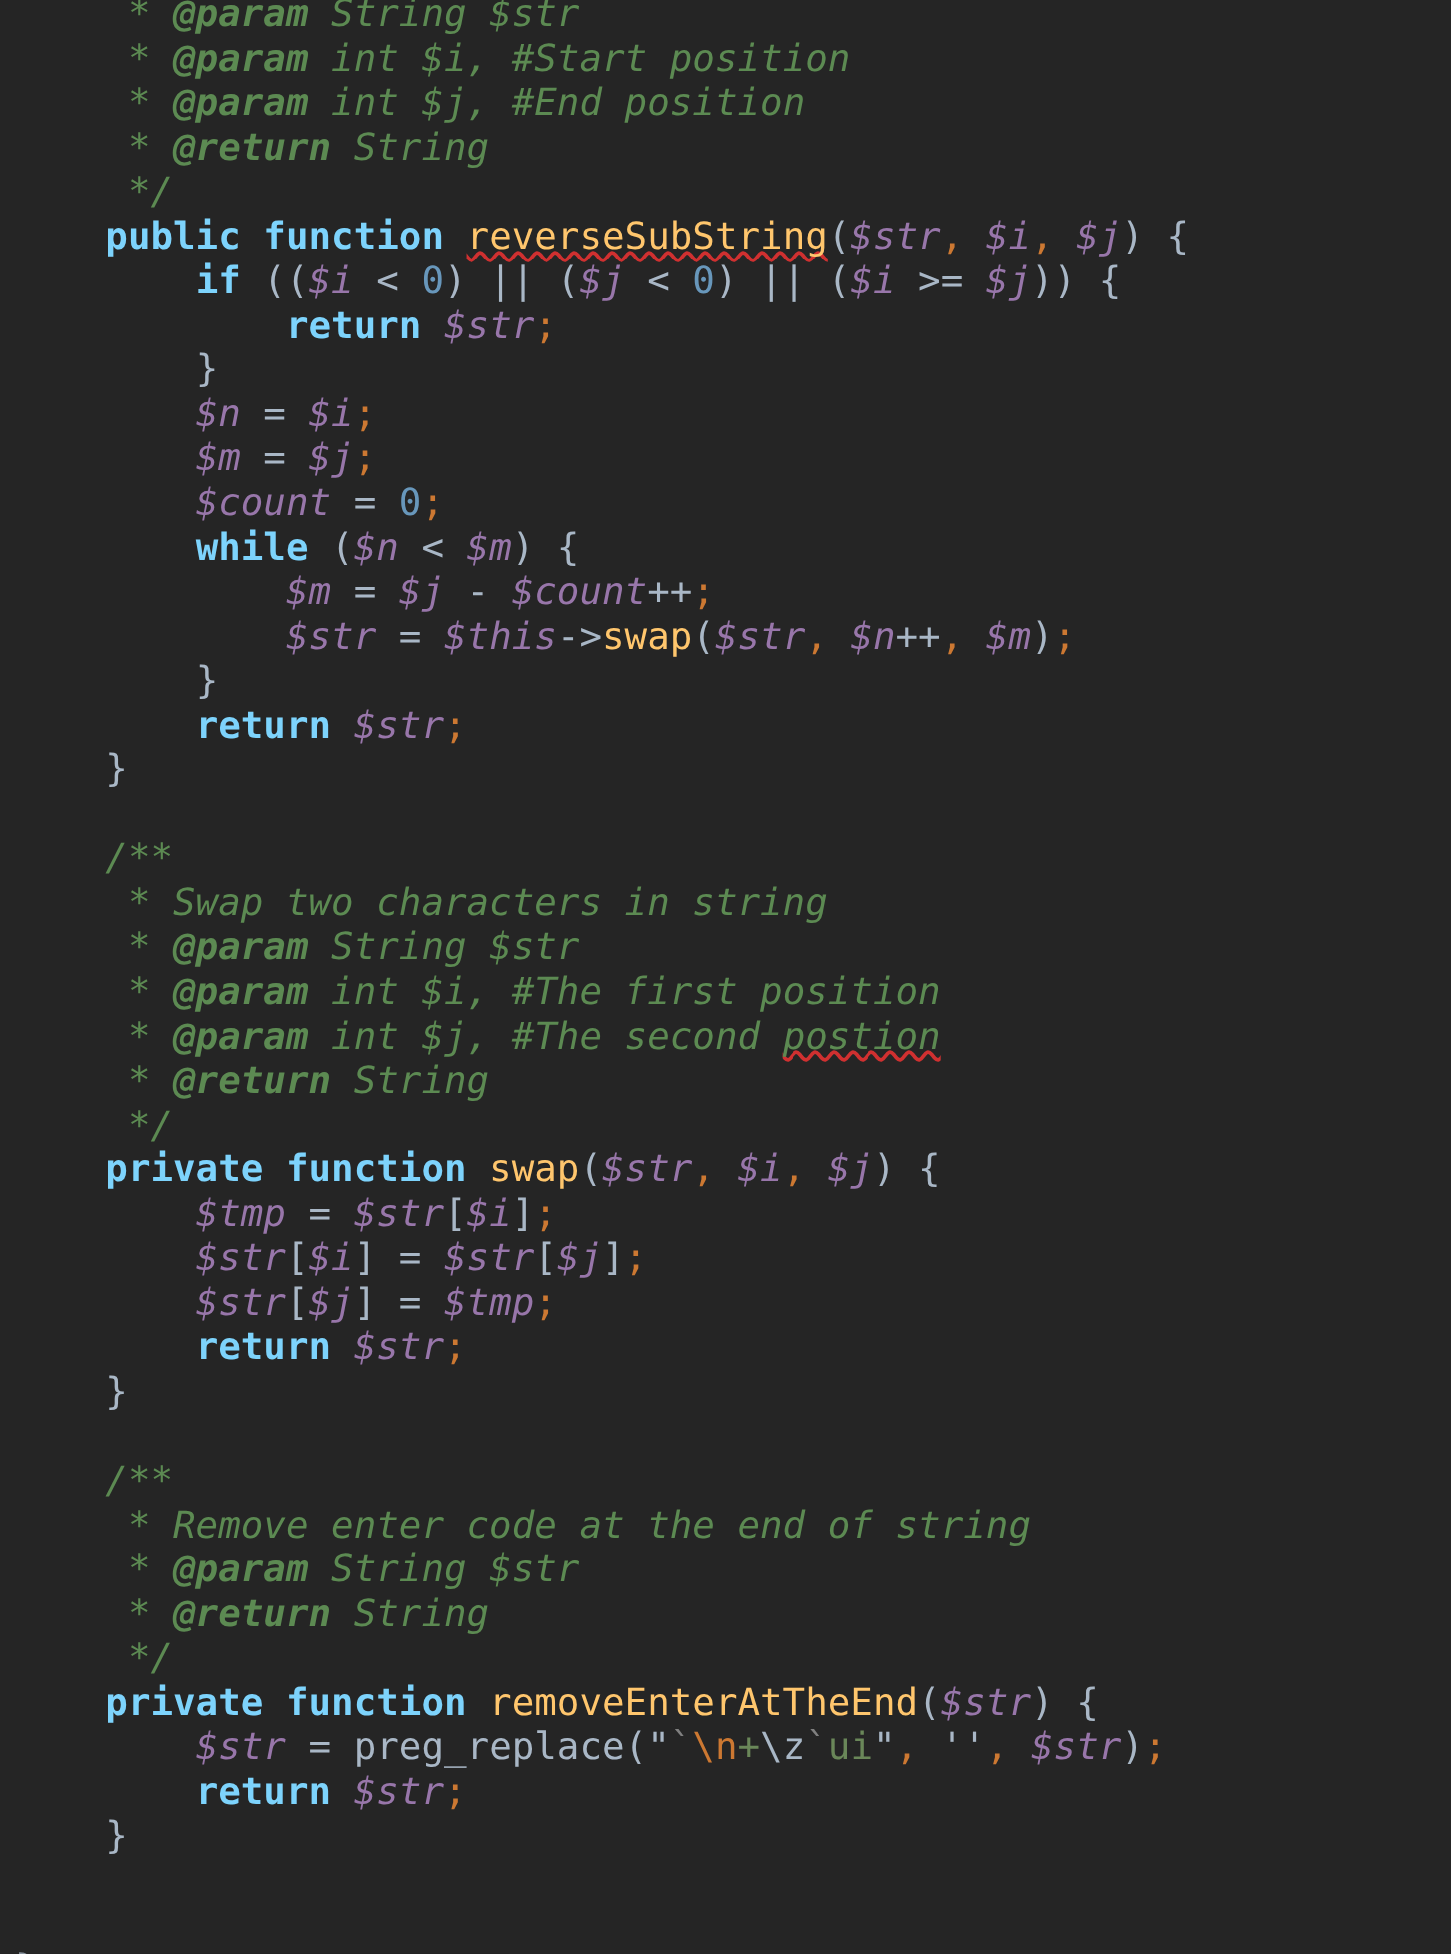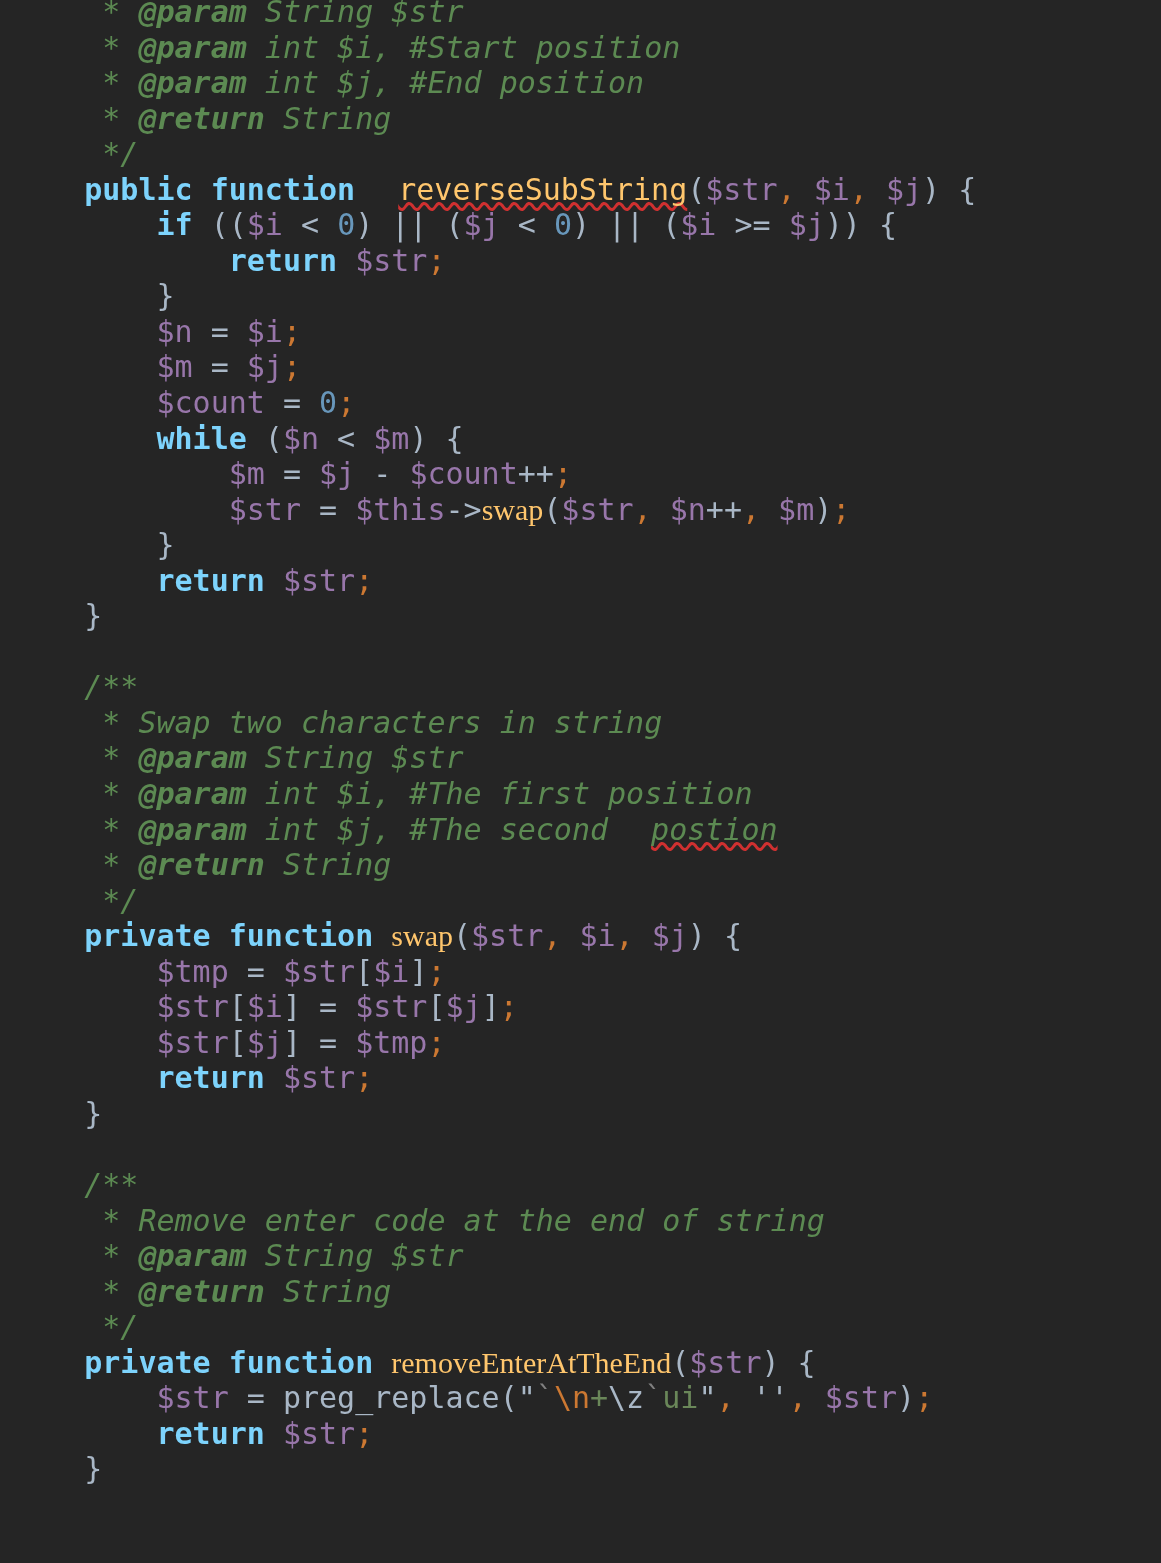--- a/index.html
+++ b/index.html
@@ -35,36 +35,35 @@
   .line {
     height: 35.55px;
     white-space: pre;
     padding-left: 12px;
     box-sizing: border-box;
   }
   
   .cmt      { color: #5c8a52; font-style: italic; }
   .cmt-tag  { color: #5c8a52; font-style: italic; font-weight: bold; }
   .kw       { color: #7dd3fc; font-weight: bold; }
-  .var      { color: #9876aa; }
+  .var      { color: #9876aa; font-style: italic; }
   .num      { color: #6897bb; }
-  .fn       { color: #ffc66d; font-family: Liberation Serif, serif; }
+  .fn       { color: #ffc66d; }
   .fn-dec   { color: #ffc66d; text-decoration: underline; }
   .plain    { color: #a9b7c6; }
   .punc     { color: #cc7832; }
   .str      { color: #a9b7c6; }
   .str-esc  { color: #cc7832; }
   .str-grn  { color: #6a8759; }
   .str-gry  { color: #808080; }
   .typo {
     position: relative;
     text-decoration: underline wavy #d03030;
     text-decoration-skip-ink: none;
     text-underline-offset: 2px;
-    margin-left: 25px;
   }
   .fn-dec.typo {
     text-decoration: underline wavy #d03030;
   }
 </style>
 </head>
 <body style="background: rgb(37, 37, 37);">
 
 <div id="editor" style="background: rgb(37, 37, 37);">
   <div class="code" id="code-root"><div class="line"><span class="plain">    </span><span class="cmt"> * </span><span class="cmt-tag">@param</span><span class="cmt"> String $str</span></div><div class="line"><span class="plain">    </span><span class="cmt"> * </span><span class="cmt-tag">@param</span><span class="cmt"> int $i, #Start position</span></div><div class="line"><span class="plain">    </span><span class="cmt"> * </span><span class="cmt-tag">@param</span><span class="cmt"> int $j, #End position</span></div><div class="line"><span class="plain">    </span><span class="cmt"> * </span><span class="cmt-tag">@return</span><span class="cmt"> String</span></div><div class="line"><span class="plain">    </span><span class="cmt"> */</span></div><div class="line"><span class="plain">    </span><span class="kw">public function</span><span class="plain"> </span><span class="fn-dec typo">reverseSubString</span><span class="plain">(</span><span class="var">$str</span><span class="punc">,</span><span class="plain"> </span><span class="var">$i</span><span class="punc">,</span><span class="plain"> </span><span class="var">$j</span><span class="plain">) {</span></div><div class="line"><span class="plain">        </span><span class="kw">if</span><span class="plain"> ((</span><span class="var">$i</span><span class="plain"> &lt; </span><span class="num">0</span><span class="plain">) || (</span><span class="var">$j</span><span class="plain"> &lt; </span><span class="num">0</span><span class="plain">) || (</span><span class="var">$i</span><span class="plain"> &gt;= </span><span class="var">$j</span><span class="plain">)) {</span></div><div class="line"><span class="plain">            </span><span class="kw">return</span><span class="plain"> </span><span class="var">$str</span><span class="punc">;</span></div><div class="line"><span class="plain">        </span><span class="plain">}</span></div><div class="line"><span class="plain">        </span><span class="var">$n</span><span class="plain"> = </span><span class="var">$i</span><span class="punc">;</span></div><div class="line"><span class="plain">        </span><span class="var">$m</span><span class="plain"> = </span><span class="var">$j</span><span class="punc">;</span></div><div class="line"><span class="plain">        </span><span class="var">$count</span><span class="plain"> = </span><span class="num">0</span><span class="punc">;</span></div><div class="line"><span class="plain">        </span><span class="kw">while</span><span class="plain"> (</span><span class="var">$n</span><span class="plain"> &lt; </span><span class="var">$m</span><span class="plain">) {</span></div><div class="line"><span class="plain">            </span><span class="var">$m</span><span class="plain"> = </span><span class="var">$j</span><span class="plain"> - </span><span class="var">$count</span><span class="plain">++</span><span class="punc">;</span></div><div class="line"><span class="plain">            </span><span class="var">$str</span><span class="plain"> = </span><span class="var">$this</span><span class="plain">-&gt;</span><span class="fn">swap</span><span class="plain">(</span><span class="var">$str</span><span class="punc">,</span><span class="plain"> </span><span class="var">$n</span><span class="plain">++</span><span class="punc">,</span><span class="plain"> </span><span class="var">$m</span><span class="plain">)</span><span class="punc">;</span></div><div class="line"><span class="plain">        </span><span class="plain">}</span></div><div class="line"><span class="plain">        </span><span class="kw">return</span><span class="plain"> </span><span class="var">$str</span><span class="punc">;</span></div><div class="line"><span class="plain">    </span><span class="plain">}</span></div><div class="line">&nbsp;</div><div class="line"><span class="plain">    </span><span class="cmt">/**</span></div><div class="line"><span class="plain">    </span><span class="cmt"> * Swap two characters in string</span></div><div class="line"><span class="plain">    </span><span class="cmt"> * </span><span class="cmt-tag">@param</span><span class="cmt"> String $str</span></div><div class="line"><span class="plain">    </span><span class="cmt"> * </span><span class="cmt-tag">@param</span><span class="cmt"> int $i, #The first position</span></div><div class="line"><span class="plain">    </span><span class="cmt"> * </span><span class="cmt-tag">@param</span><span class="cmt"> int $j, #The second </span><span class="cmt typo">postion</span></div><div class="line"><span class="plain">    </span><span class="cmt"> * </span><span class="cmt-tag">@return</span><span class="cmt"> String</span></div><div class="line"><span class="plain">    </span><span class="cmt"> */</span></div><div class="line"><span class="plain">    </span><span class="kw">private function</span><span class="plain"> </span><span class="fn">swap</span><span class="plain">(</span><span class="var">$str</span><span class="punc">,</span><span class="plain"> </span><span class="var">$i</span><span class="punc">,</span><span class="plain"> </span><span class="var">$j</span><span class="plain">) {</span></div><div class="line"><span class="plain">        </span><span class="var">$tmp</span><span class="plain"> = </span><span class="var">$str</span><span class="plain">[</span><span class="var">$i</span><span class="plain">]</span><span class="punc">;</span></div><div class="line"><span class="plain">        </span><span class="var">$str</span><span class="plain">[</span><span class="var">$i</span><span class="plain">] = </span><span class="var">$str</span><span class="plain">[</span><span class="var">$j</span><span class="plain">]</span><span class="punc">;</span></div><div class="line"><span class="plain">        </span><span class="var">$str</span><span class="plain">[</span><span class="var">$j</span><span class="plain">] = </span><span class="var">$tmp</span><span class="punc">;</span></div><div class="line"><span class="plain">        </span><span class="kw">return</span><span class="plain"> </span><span class="var">$str</span><span class="punc">;</span></div><div class="line"><span class="plain">    </span><span class="plain">}</span></div><div class="line">&nbsp;</div><div class="line"><span class="plain">    </span><span class="cmt">/**</span></div><div class="line"><span class="plain">    </span><span class="cmt"> * Remove enter code at the end of string</span></div><div class="line"><span class="plain">    </span><span class="cmt"> * </span><span class="cmt-tag">@param</span><span class="cmt"> String $str</span></div><div class="line"><span class="plain">    </span><span class="cmt"> * </span><span class="cmt-tag">@return</span><span class="cmt"> String</span></div><div class="line"><span class="plain">    </span><span class="cmt"> */</span></div><div class="line"><span class="plain">    </span><span class="kw">private function</span><span class="plain"> </span><span class="fn">removeEnterAtTheEnd</span><span class="plain">(</span><span class="var">$str</span><span class="plain">) {</span></div><div class="line"><span class="plain">        </span><span class="var">$str</span><span class="plain"> = </span><span class="plain">preg_replace</span><span class="plain">(</span><span class="str">"</span><span class="str-gry">`</span><span class="str-esc">\n</span><span class="str-grn">+</span><span class="str">\z</span><span class="str-gry">`</span><span class="str-grn">ui</span><span class="str">"</span><span class="punc">,</span><span class="plain"> </span><span class="str">''</span><span class="punc">,</span><span class="plain"> </span><span class="var">$str</span><span class="plain">)</span><span class="punc">;</span></div><div class="line"><span class="plain">        </span><span class="kw">return</span><span class="plain"> </span><span class="var">$str</span><span class="punc">;</span></div><div class="line"><span class="plain">    </span><span class="plain">}</span></div><div class="line">&nbsp;</div><div class="line">&nbsp;</div><div class="line"><span class="plain">}</span></div></div>

